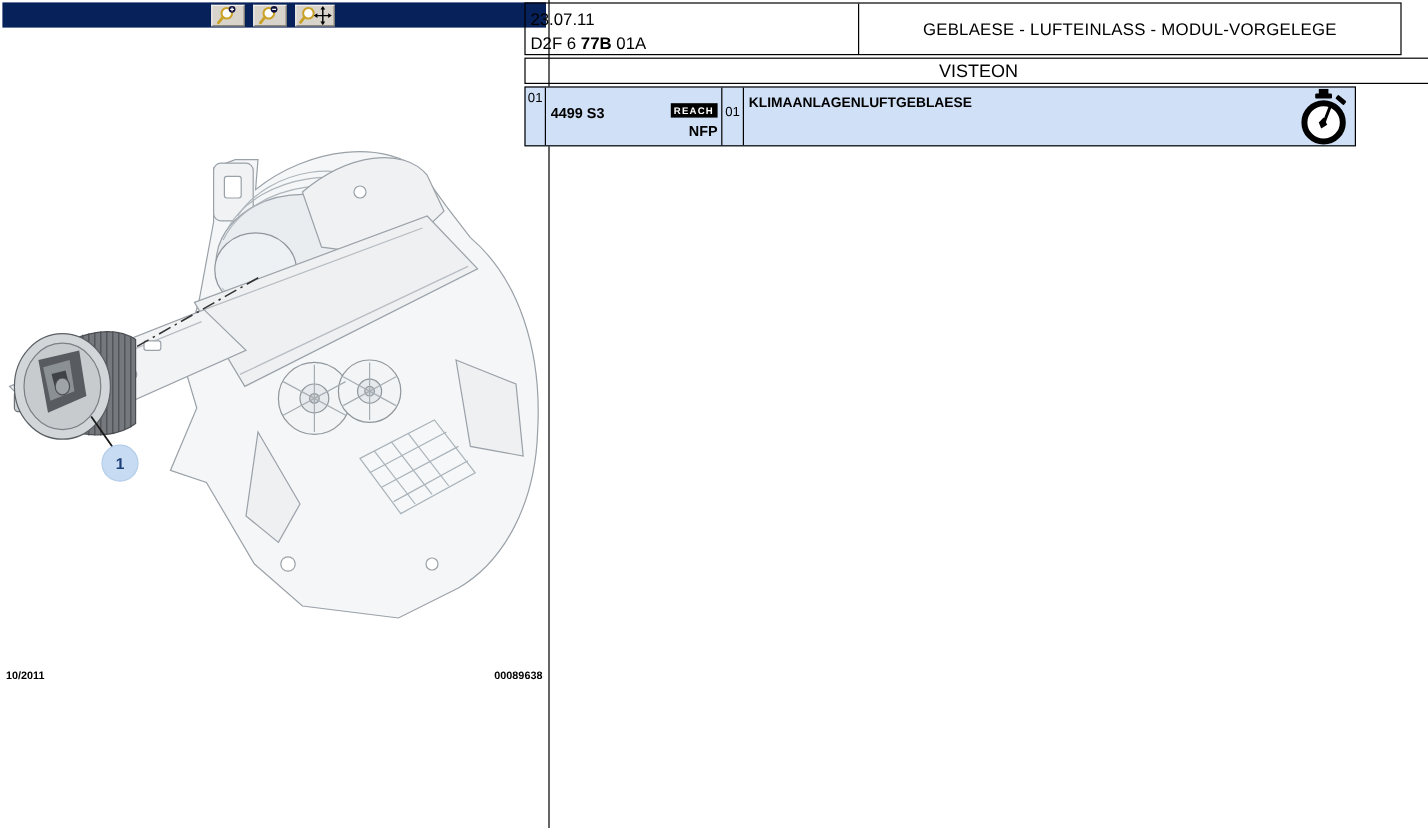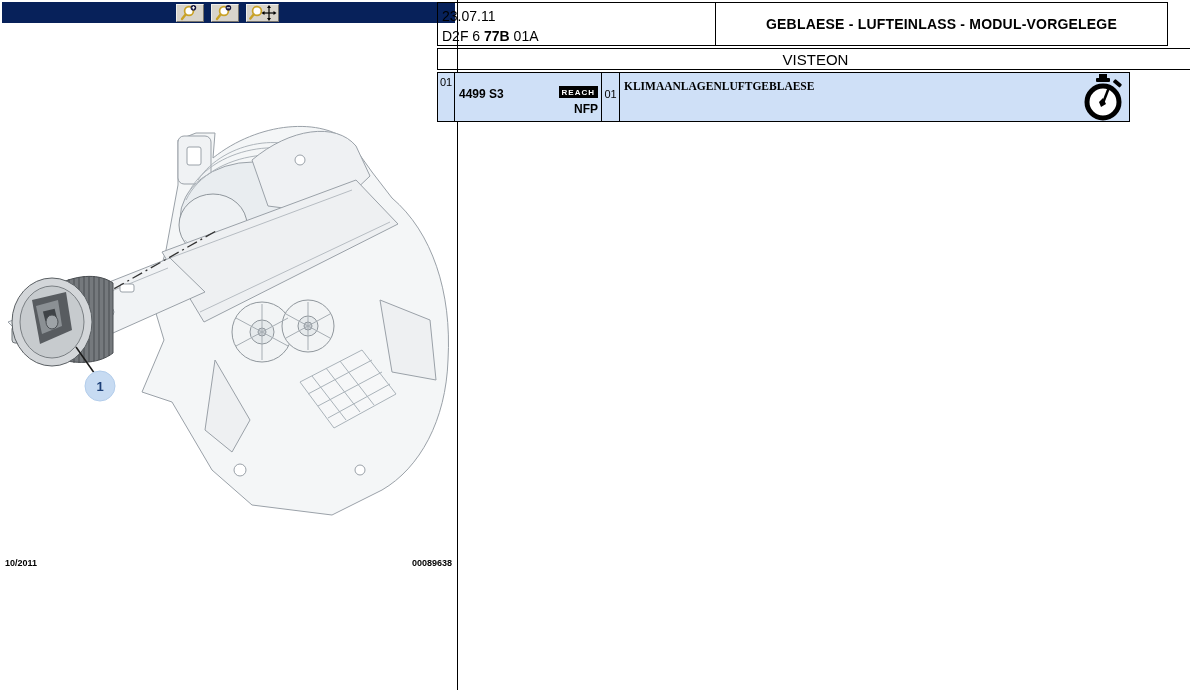--- a/index.html
+++ b/index.html
@@ -21,37 +21,37 @@
 
   .divider { position:absolute; left:457px; top:0; width:1px; height:690px; background:#000; }
 
   
   .right-panel { position:absolute; left:437px; top:0; width:732px; height:700px; }
   .header-box { position:absolute; left:0; top:2px; width:731px; height:44px;
                 border:1px solid #000; display:flex; }
   .header-left { width:278px; border-right:1px solid #000; padding:3px 4px 0 4px;
                  font-size:14px; line-height:20px; }
   .header-title { flex:1; display:flex; align-items:center; justify-content:center;
-                  font-size:14px; font-weight:bold; letter-spacing:0.2px; }
+                  font-size:14px; font-weight:normal; letter-spacing:0.2px; }
   .visteon-box { position:absolute; left:0; top:48px; width:757px; height:22px;
                  border:1px solid #000; display:flex; align-items:center; justify-content:center;
                  font-size:15px; }
   .part-row { position:absolute; left:0; top:72px; width:693px; height:50px;
               border:1px solid #000; background:#cfe0f7; display:flex; }
   .col-idx { width:17px; border-right:1px solid #000; font-size:11px;
              text-align:center; padding-top:3px; }
   .col-part { width:147px; border-right:1px solid #000; position:relative; }
   .part-number { position:absolute; left:4px; top:14px; font-size:12px; font-weight:bold; }
   .reach-badge { position:absolute; right:3px; top:13px; background:#000000; color:#fff;
                  font-size:8px; font-weight:bold; letter-spacing:1px; padding:2px 3px 1px 3px; }
   .nfp-label { position:absolute; right:3px; top:29px; font-size:12px; font-weight:bold; }
   .col-qty { width:18px; border-right:1px solid #000; font-size:11px;
              text-align:center; padding-top:15px; }
   .col-desc { flex:1; position:relative; padding:3px 0 0 4px; }
-  .part-desc { font-size:11.5px; font-weight:bold;font-family:Liberation Serif, serif; }
+  .part-desc { font-size:11.5px; font-weight:bold; }
   .stopwatch { position:absolute; right:5px; top:1px; }
 </style>
 </head>
 <body>
 
 <div class="page">
 
   <div class="left-panel">
 
     <div class="toolbar">

